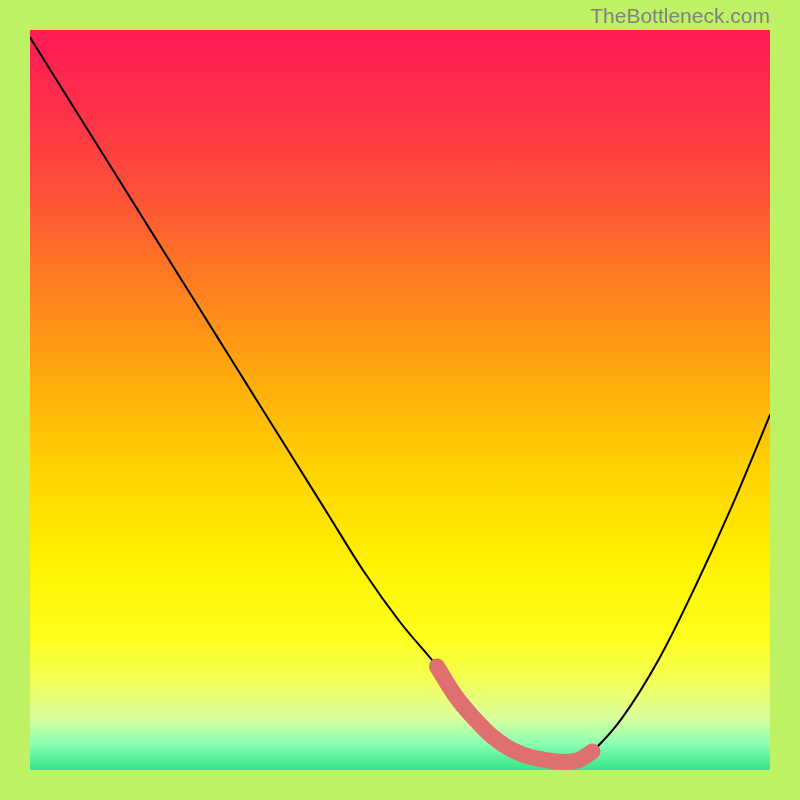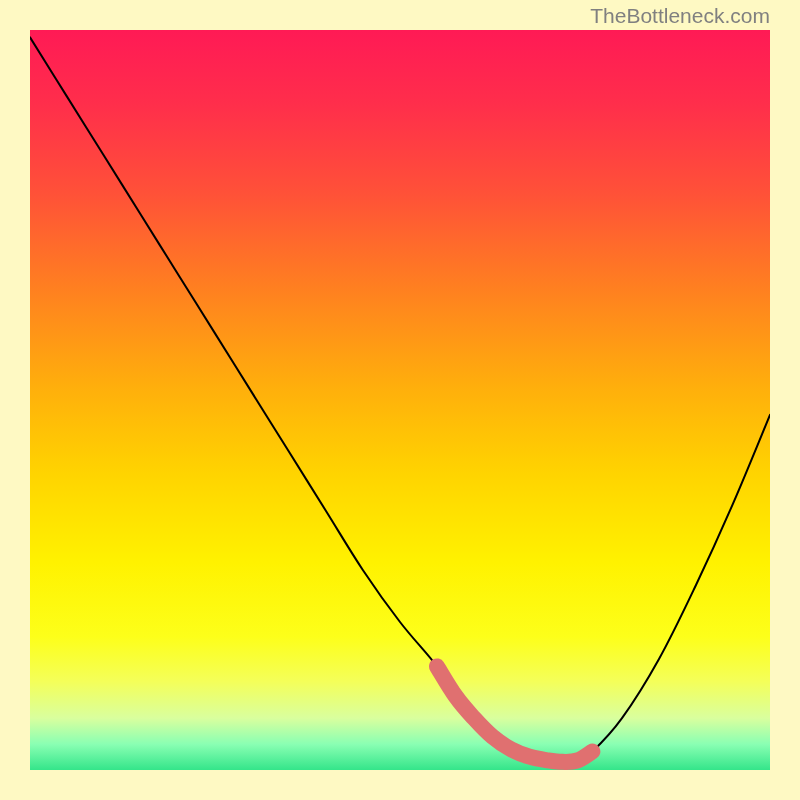--- a/index.html
+++ b/index.html
@@ -10,21 +10,21 @@
     background: #000000;
     overflow: hidden;
     font-family: Arial, Helvetica, sans-serif;
   }
   .frame {
     position: absolute;
     top: 0;
     left: 0;
     width: 800px;
     height: 800px;
-    background: #fef9c3;
+    background: #bef264;
   }
   .plot-area {
     position: absolute;
     top: 30px;
     left: 30px;
     width: 740px;
     height: 740px;
     overflow: hidden;
   }
   .gradient {

